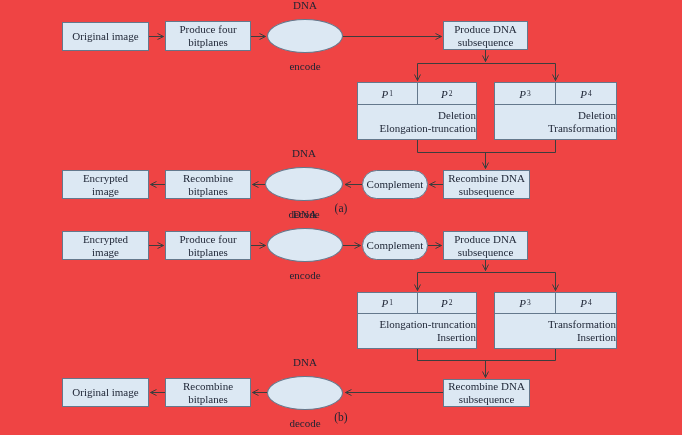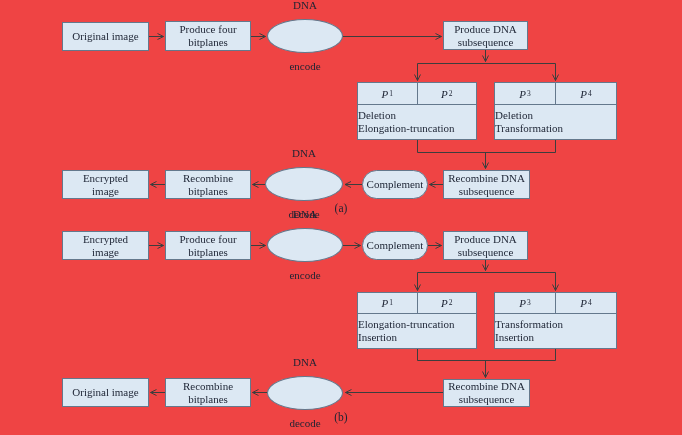--- a/index.html
+++ b/index.html
@@ -24,21 +24,21 @@
     background:var(--node-fill,#dce8f3);
     border:1px solid var(--node-border,#64788c);
     display:flex;flex-direction:column;font-size:11px;
   }
   .phead{display:flex;height:21px;border-bottom:1px solid var(--node-border,#64788c);}
   .ptable-b .phead{height:20px;}
   .pcell{flex:1;display:flex;align-items:center;justify-content:center;}
   .pcell:first-child{border-right:1px solid var(--node-border,#64788c);}
   .pcell i{font-style:italic;}
   .pcell sub{font-size:7.5px;line-height:0;margin-left:1px;}
-  .pbody{flex:1;display:flex;flex-direction:column;align-items:flex-start;justify-content:center;
+  .pbody{flex:1;display:flex;flex-direction:column;align-items:flex-end;justify-content:center;
          text-align:center;line-height:1.2;}
   .caption{position:absolute;width:24px;font-size:11.5px;text-align:center;}
 </style>
 </head>
 <body>
 
 <div class="stage">
 
   <svg class="connectors" viewBox="0 0 682 435" xmlns="http://www.w3.org/2000/svg">
     <defs>

